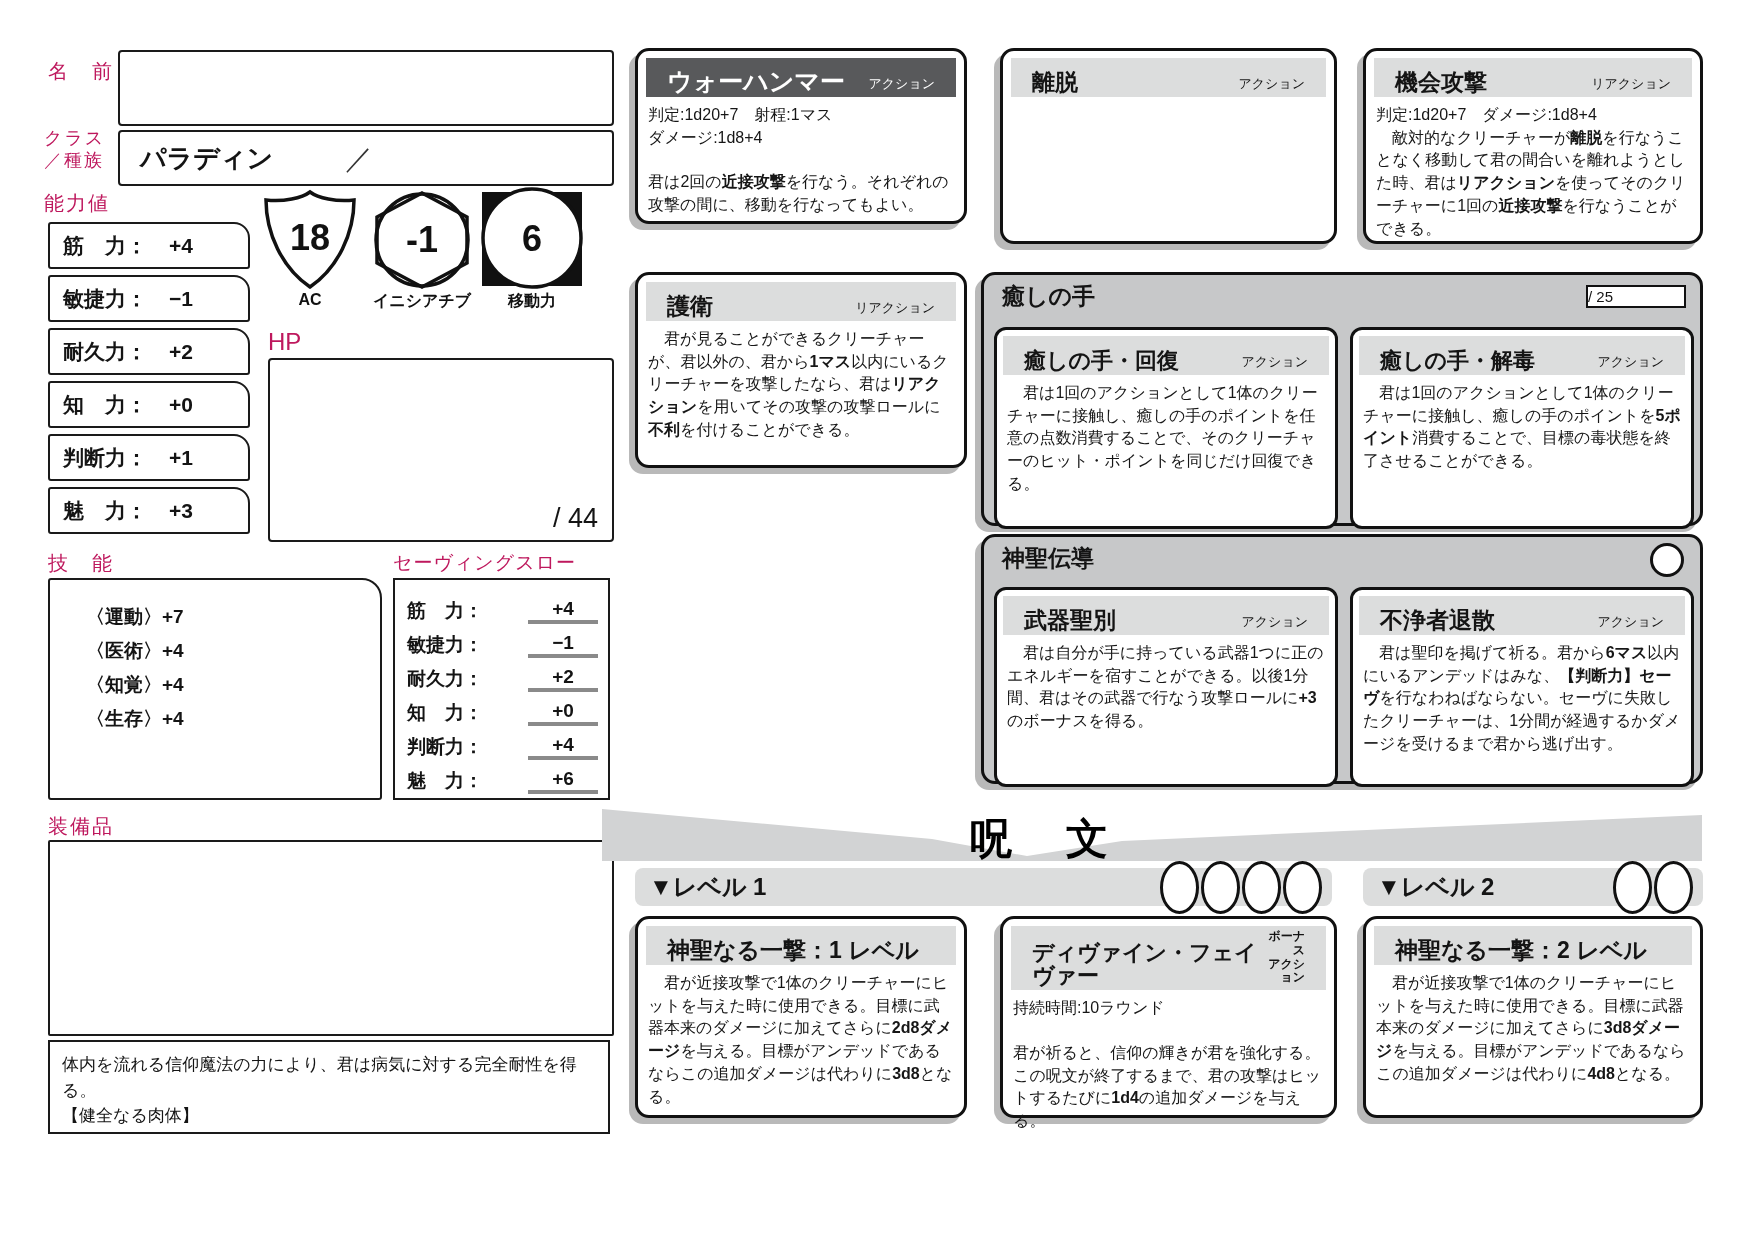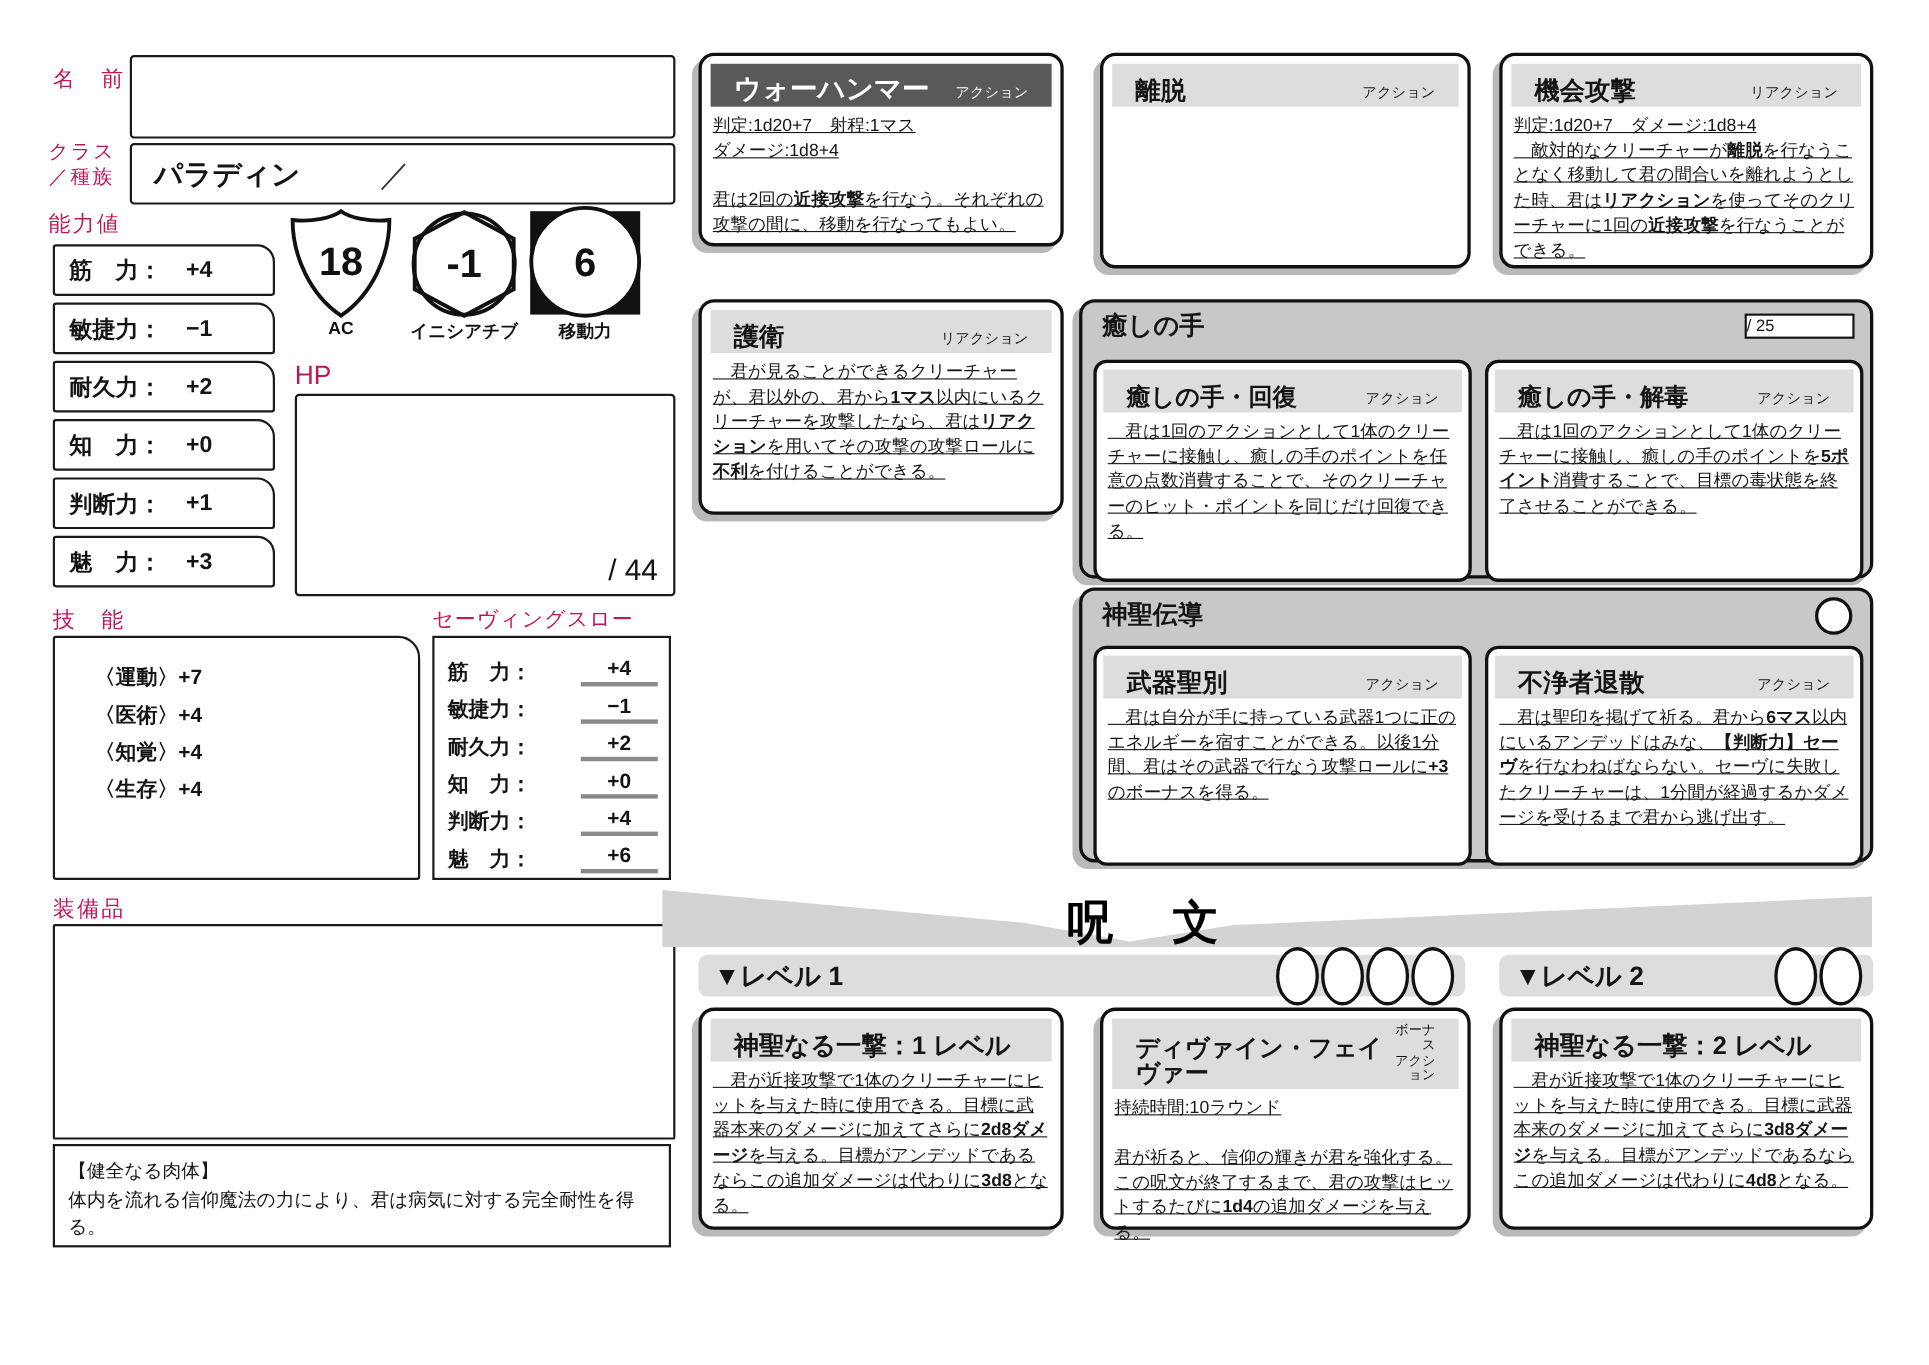--- a/index.html
+++ b/index.html
@@ -29,21 +29,21 @@
   
   .card{position:absolute;background:#fff;border:3px solid #111;border-radius:14px;
         box-shadow:-6px 6px 0 #b9b9b9;box-sizing:border-box;}
   .inner-card{position:absolute;background:#fff;border:3px solid #111;border-radius:12px;box-sizing:border-box;margin-top:10px;}
   .card-header{margin:7px 8px 0;background:#dcdddd;display:flex;align-items:flex-end;
                padding:4px 21px 3px;min-height:32px;}
   .card-header.dark{background:#58595b;color:#fff;}
   .card-title{font-weight:bold;font-size:23px;line-height:1.05;}
   .card-title.big{font-size:25px;}
   .card-tag{margin-left:auto;font-size:13px;padding-bottom:2px;white-space:pre-line;text-align:right;line-height:1.15;}
-  .card-body{padding:7px 10px 8px;font-size:16px;line-height:1.42;color:#161616;text-decoration:underline;}
+  .card-body{padding:7px 10px 8px;font-size:16px;line-height:1.42;color:#161616;}
   .card-body p{margin:0;}
   .card-body p.gap{margin-top:22px;}
   
   .group{position:absolute;background:#c7c8c9;border:3px solid #111;border-radius:14px;
          box-shadow:-6px 6px 0 #b9b9b9;box-sizing:border-box;}
   .group-title{font-weight:bold;font-size:23px;padding:6px 0 0 18px;}
   #healing-points-box{position:absolute;right:14px;top:10px;width:100px;height:23px;background:#fff;
                       border:2px solid #111;font-size:15px;text-align:left;padding:1px 6px 0 0;box-sizing:border-box;}
   #channel-circle{position:absolute;right:16px;top:6px;width:28px;height:28px;border:3px solid #111;
                   border-radius:50%;background:#fff;}
@@ -158,22 +158,22 @@
     <div class="save-row">
       <span>魅　力：</span>
       <span class="save-val">+6</span>
     </div>
   </div>
 
   <div class="lbl" style="left:48px;top:813px;">装備品</div>
   <div class="inbox" style="left:48px;top:840px;width:562px;height:192px;border-radius:2px;"></div>
 
   <div id="trait-box">
+    <div>体内を流れる信仰魔法の力により、君は病気に対する完全耐性を得る。</div>
     <div>【健全なる肉体】</div>
-    <div>体内を流れる信仰魔法の力により、君は病気に対する完全耐性を得る。</div>
   </div>
 
   <div class="card" style="left:635px;top:48px;width:332px;height:176px;">
     <div class="card-header dark">
       <span class="card-title big">ウォーハンマー</span>
       <span class="card-tag">アクション</span>
     </div>
     <div class="card-body">
         <p><span>判定:1d20+7　射程:1マス</span></p>
         <p><span>ダメージ:1d8+4</span></p>
@@ -286,21 +286,21 @@
       <span class="card-title">神聖なる一撃：1 レベル</span>
     </div>
     <div class="card-body">
         <p><span>　君が近接攻撃で1体のクリーチャーにヒットを与えた時に使用できる。目標に武器本来のダメージに加えてさらに</span><b>2d8ダメージ</b><span>を与える。目標がアンデッドであるならこの追加ダメージは代わりに</span><b>3d8</b><span>となる。</span></p>
       </div>
   </div>
 
   <div class="card" style="left:1000px;top:916px;width:337px;height:202px;">
     <div class="card-header">
       <span class="hdr-title-sm">ディヴァイン・フェイヴァー</span>
-      <span class="card-tag" style="font-size:12px;">ボーナス
+      <span class="card-tag" style="font-size:12px;font-weight:bold;">ボーナス
 アクション</span>
     </div>
     <div class="card-body">
         <p><span>持続時間:10ラウンド</span></p>
         <p class="gap"><span>君が祈ると、信仰の輝きが君を強化する。この呪文が終了するまで、君の攻撃はヒットするたびに</span><b>1d4</b><span>の追加ダメージを与える。</span></p>
       </div>
   </div>
 
   <div class="card" style="left:1363px;top:916px;width:340px;height:202px;">
     <div class="card-header">

